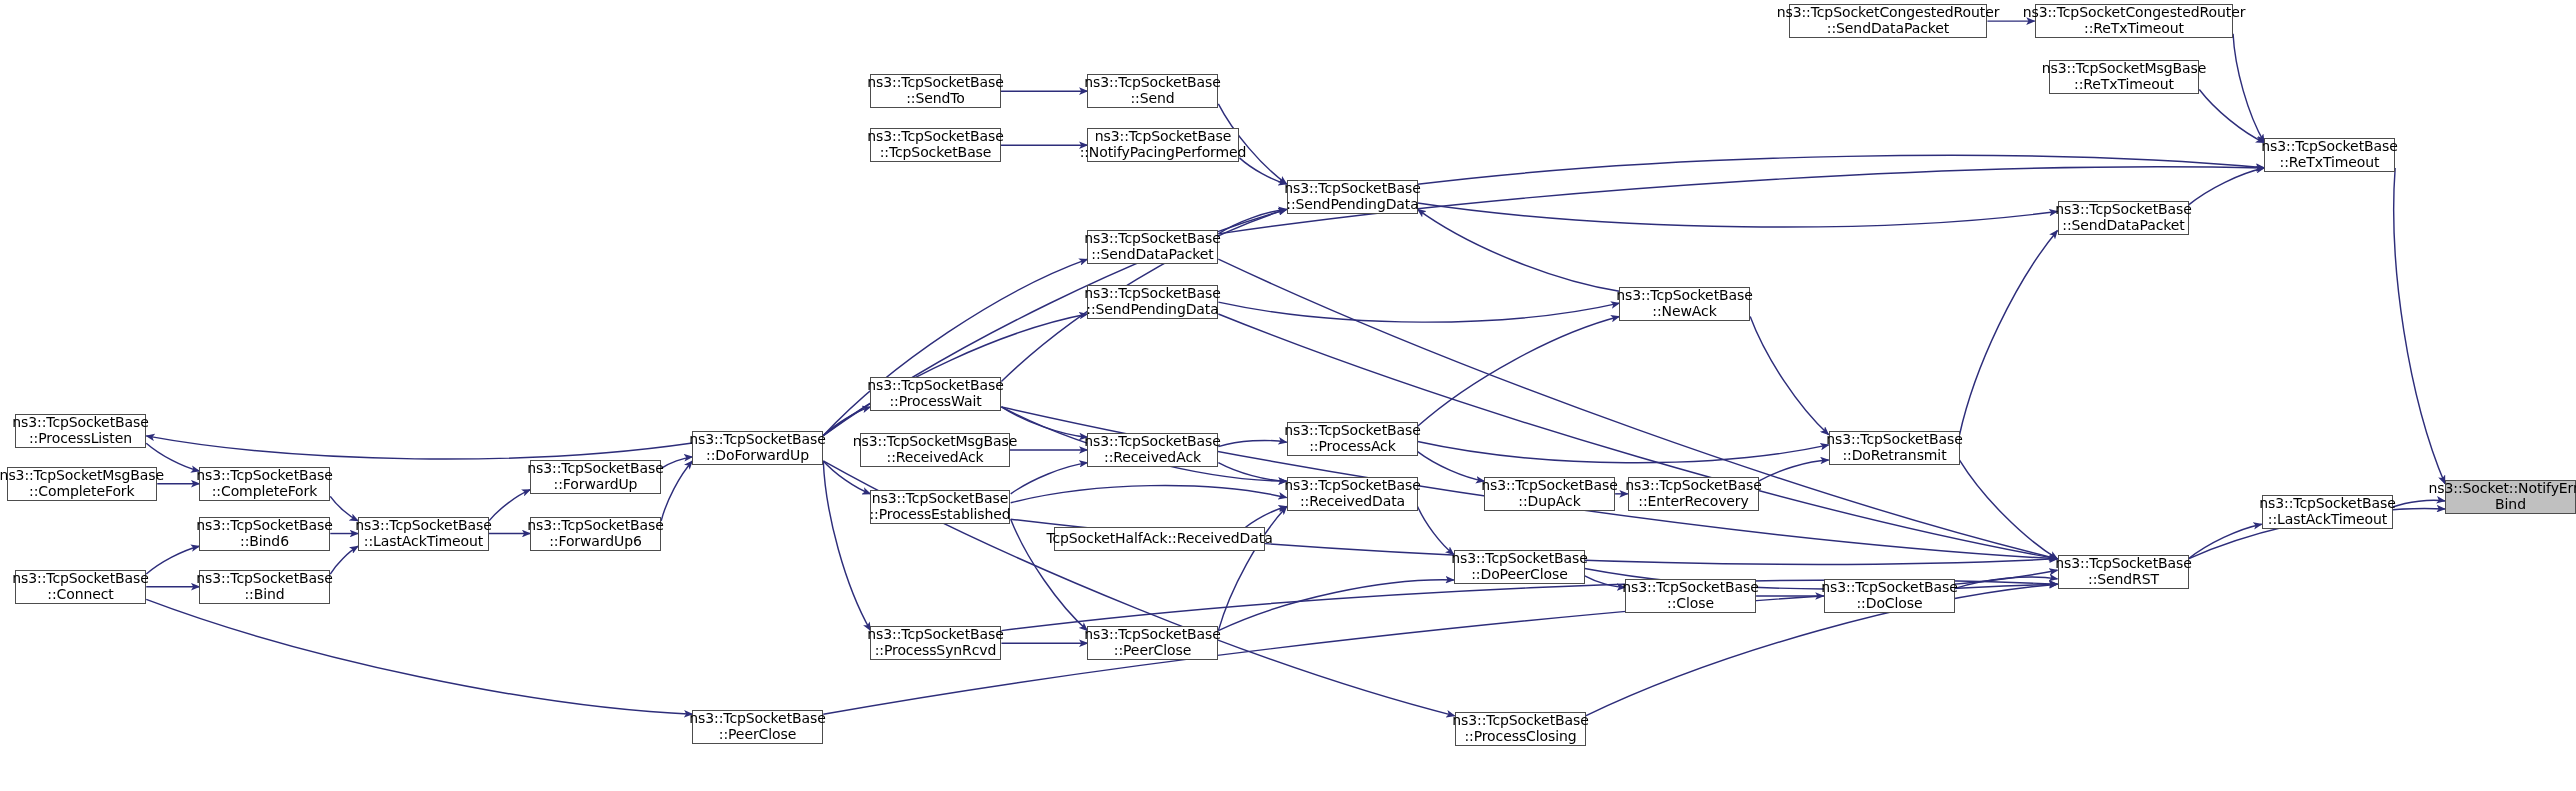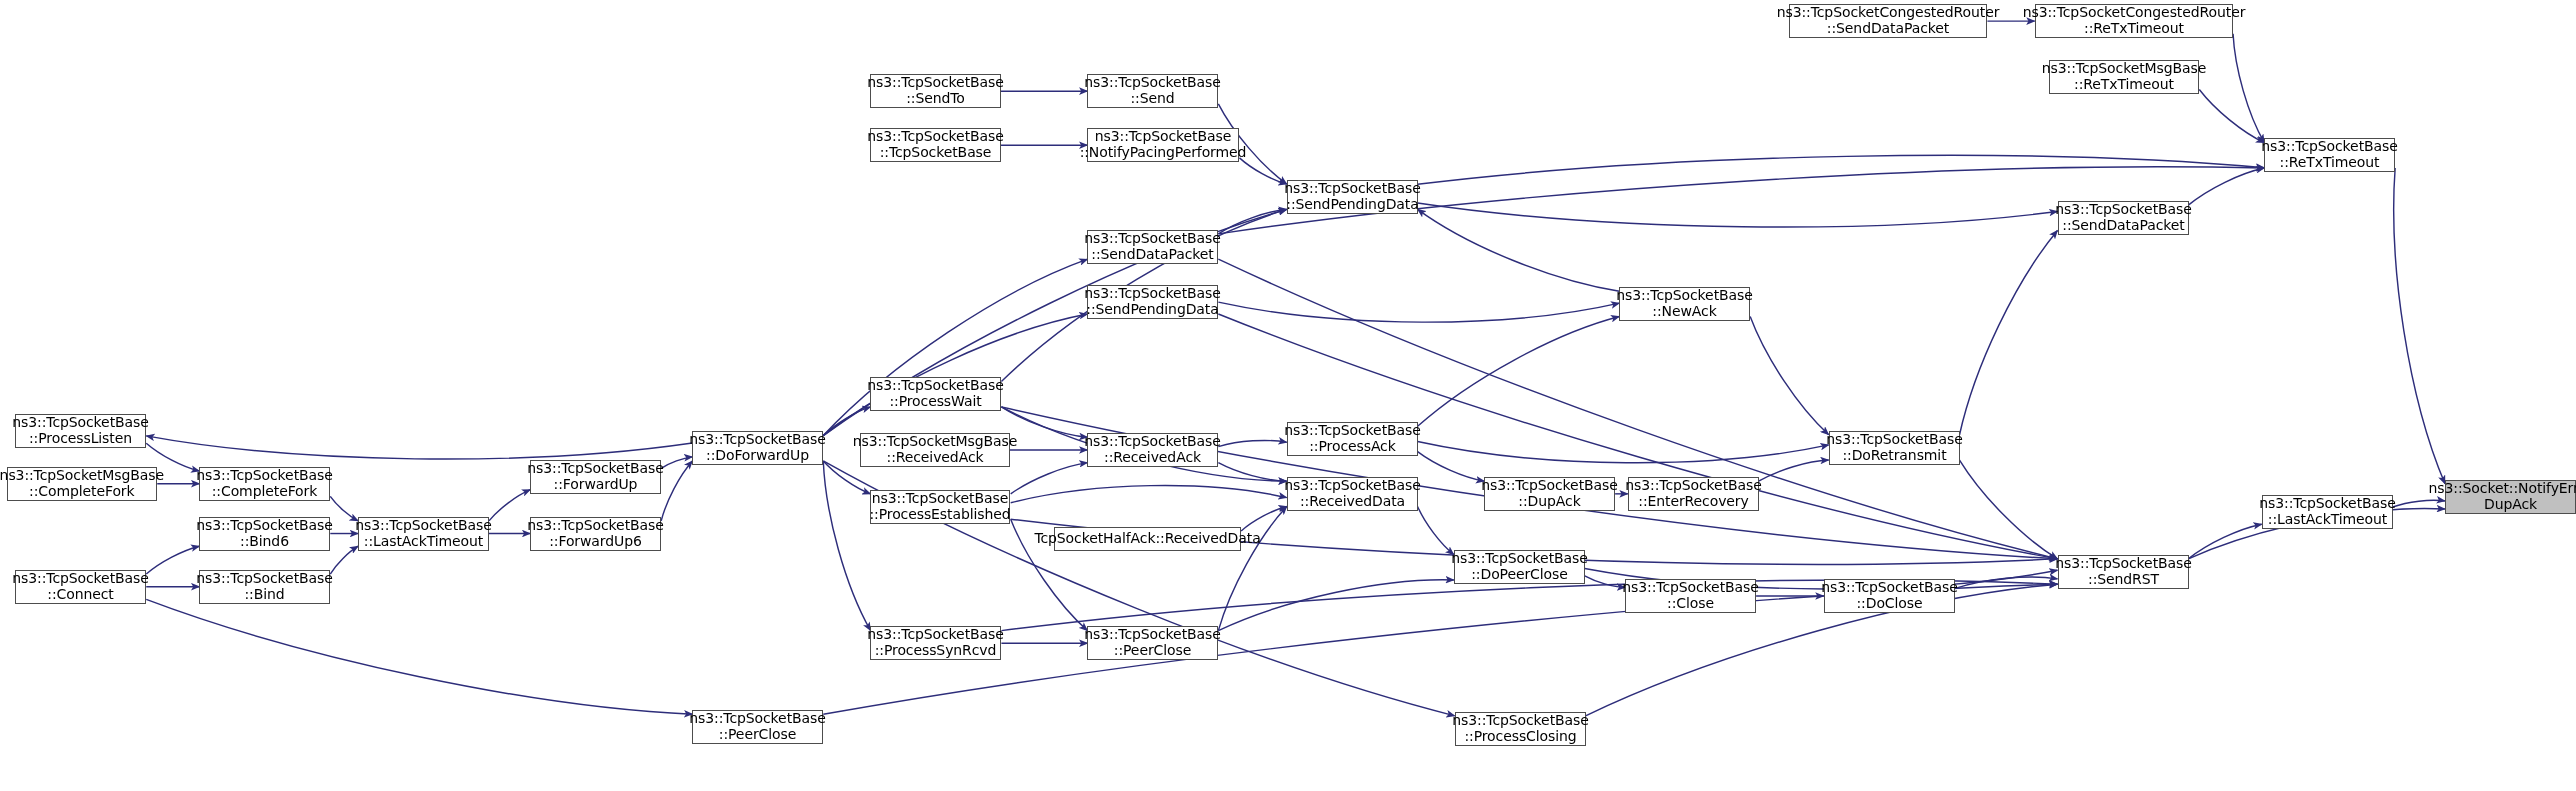--- a/index.html
+++ b/index.html
@@ -210,21 +210,21 @@
       <span>::ProcessEstablished</span>
     </div>
     <div class="node" style="left: 870px; top: 626px; width: 131px; height: 34px;">
       <span>ns3::TcpSocketBase</span>
       <span>::ProcessSynRcvd</span>
     </div>
     <div class="node" style="left: 1087px; top: 433px; width: 131px; height: 34px;">
       <span>ns3::TcpSocketBase</span>
       <span>::ReceivedAck</span>
     </div>
-    <div class="node" style="left: 1054px; top: 527px; width: 187px; height: 23.6px;">
+    <div class="node" style="left: 1054px; top: 527px; width: 211px; height: 23.6px;">
       <span>TcpSocketHalfAck::ReceivedData</span>
     </div>
     <div class="node" style="left: 1087px; top: 626px; width: 131px; height: 34px;">
       <span>ns3::TcpSocketBase</span>
       <span>::PeerClose</span>
     </div>
     <div class="node" style="left: 1287px; top: 180px; width: 131px; height: 34px;">
       <span>ns3::TcpSocketBase</span>
       <span>::SendPendingData</span>
     </div>
@@ -291,16 +291,16 @@
     <div class="node" style="left: 2049px; top: 60px; width: 150px; height: 34px;">
       <span>ns3::TcpSocketMsgBase</span>
       <span>::ReTxTimeout</span>
     </div>
     <div class="node" style="left: 2264px; top: 138px; width: 131px; height: 34px;">
       <span>ns3::TcpSocketBase</span>
       <span>::ReTxTimeout</span>
     </div>
     <div class="node highlight" style="left: 2445px; top: 480px; width: 131px; height: 34px;">
       <span>ns3::Socket::NotifyError</span>
-      <span>DupAck</span>
+      <span>Bind</span>
     </div>
   </div>
 
 
 </body></html>

